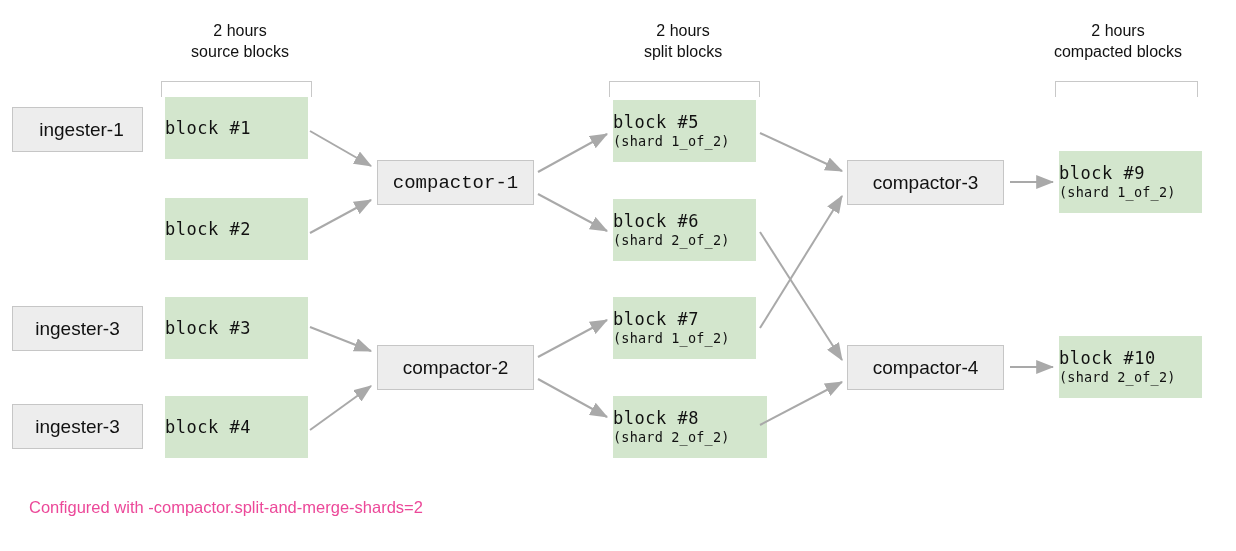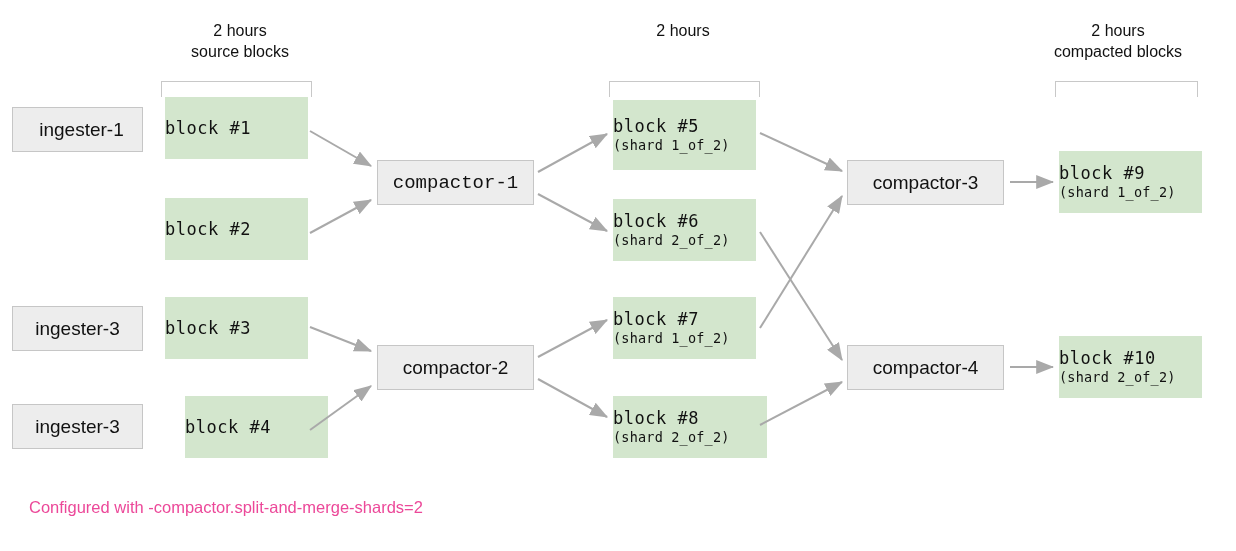--- a/index.html
+++ b/index.html
@@ -92,20 +92,21 @@
 <body>
 
 <div id="canvas">
 
   <div class="abs group-label" style="left:150px; top:20px; width:180px;">
     <div>2 hours</div>
     <div>source blocks</div>
   </div>
   <div class="abs group-label" style="left:593px; top:20px; width:180px;">
     <div>2 hours</div>
+    <div>split blocks</div>
   </div>
   <div class="abs group-label" style="left:1020px; top:20px; width:196px;">
     <div>2 hours</div>
     <div>compacted blocks</div>
   </div>
 
   <div class="abs bracket" style="left:161px; top:81px; width:151px; height:16px;"></div>
   <div class="abs bracket" style="left:609px; top:81px; width:151px; height:16px;"></div>
   <div class="abs bracket" style="left:1055px; top:81px; width:143px; height:16px;"></div>
 
@@ -121,32 +122,32 @@
 
   <div class="abs block-box single" style="left:165px; top:97px; width:143px; height:62px;">
     <span class="block-title">block #1</span>
   </div>
   <div class="abs block-box single" style="left:165px; top:198px; width:143px; height:62px;">
     <span class="block-title">block #2</span>
   </div>
   <div class="abs block-box single" style="left:165px; top:297px; width:143px; height:62px;">
     <span class="block-title">block #3</span>
   </div>
-  <div class="abs block-box single" style="left:165px; top:396px; width:143px; height:62px;margin-left:20px;">
+  <div class="abs block-box single" style="left:165px; top:396px; width:143px; height:62px;">
     <span class="block-title">block #4</span>
   </div>
 
   <div class="abs node-box" style="left:377px; top:160px; width:157px; height:45px;font-family:Liberation Mono, monospace;">
     <span>compactor-1</span>
   </div>
   <div class="abs node-box" style="left:377px; top:345px; width:157px; height:45px;">
     <span>compactor-2</span>
   </div>
 
-  <div class="abs block-box" style="left:613px; top:100px; width:143px; height:70px;">
+  <div class="abs block-box" style="left:613px; top:100px; width:143px; height:62px;">
     <span class="block-title">block #5</span>
     <span class="block-sub">(shard 1_of_2)</span>
   </div>
   <div class="abs block-box" style="left:613px; top:199px; width:143px; height:62px;">
     <span class="block-title">block #6</span>
     <span class="block-sub">(shard 2_of_2)</span>
   </div>
   <div class="abs block-box" style="left:613px; top:297px; width:143px; height:62px;">
     <span class="block-title">block #7</span>
     <span class="block-sub">(shard 1_of_2)</span>

